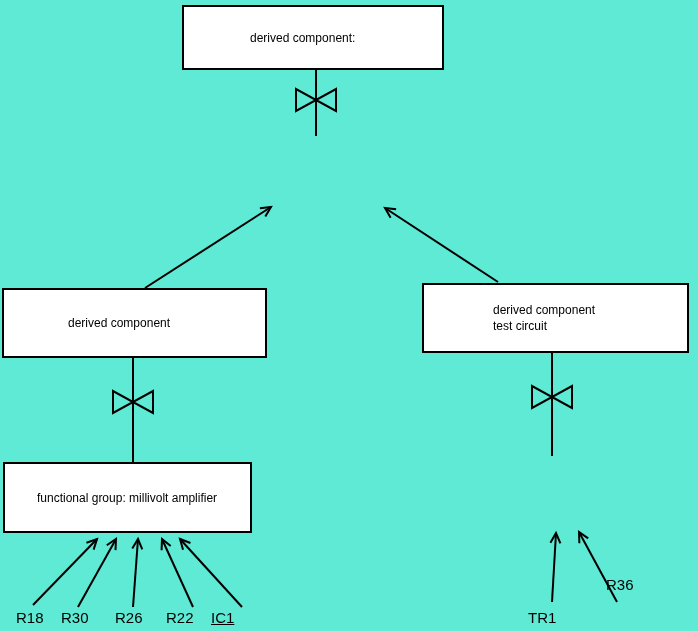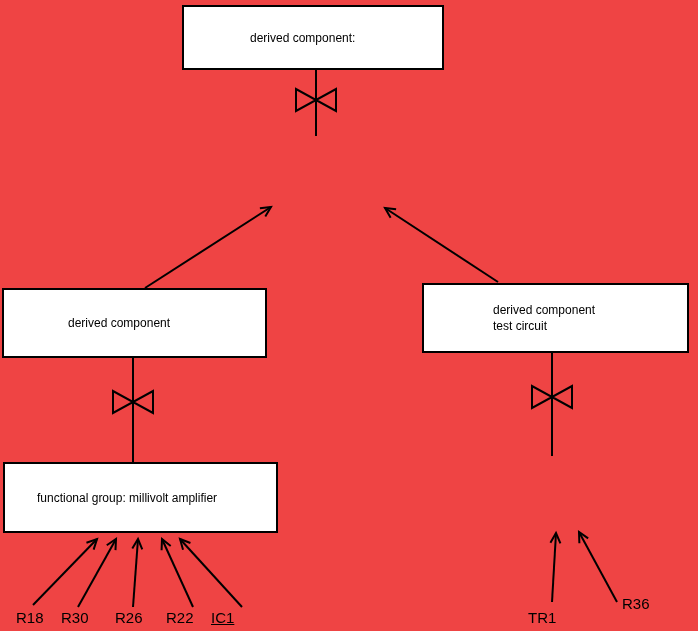--- a/index.html
+++ b/index.html
@@ -4,21 +4,21 @@
 <style>
   html, body {
     margin: 0;
     padding: 0;
     background: #ffffff;
   }
   .canvas {
     position: relative;
     width: 698px;
     height: 631px;
-    background: #ef4444;
+    background: #5eead4;
     font-family: "Liberation Sans", sans-serif;
     color: #000000;
     overflow: hidden;
   }
   .connector-layer {
     position: absolute;
     left: 0;
     top: 0;
     width: 698px;
     height: 631px;
@@ -90,26 +90,26 @@
 
   <div class="node" style="left:2px; top:288px; width:265px; height:70px; padding-left:64px;">
     <div class="txt">derived component</div>
   </div>
 
   <div class="node" style="left:422px; top:283px; width:267px; height:70px; padding-left:69px;">
     <div class="txt">derived component</div>
     <div class="txt">test circuit</div>
   </div>
 
-  <div class="node" style="left:3px; top:462px; width:275px; height:71px; padding-left:32px;">
+  <div class="node" style="left:3px; top:462px; width:249px; height:71px; padding-left:32px;">
     <div class="txt">functional group: millivolt amplifier</div>
   </div>
 
 
   <div class="comp-label" style="left:16px;  top:611px;">R18</div>
   <div class="comp-label" style="left:61px;  top:611px;text-align:right;">R30</div>
   <div class="comp-label" style="left:115px; top:611px;text-align:right;">R26</div>
   <div class="comp-label" style="left:166px; top:611px;">R22</div>
   <div class="comp-label" style="left:211px; top:611px;text-decoration:underline;">IC1</div>
   <div class="comp-label" style="left:528px; top:611px;">TR1</div>
-  <div class="comp-label" style="left:606px; top:597px;margin-left:16px;">R36</div>
+  <div class="comp-label" style="left:606px; top:578px;">R36</div>
 
 </div>
 
 </body></html>

